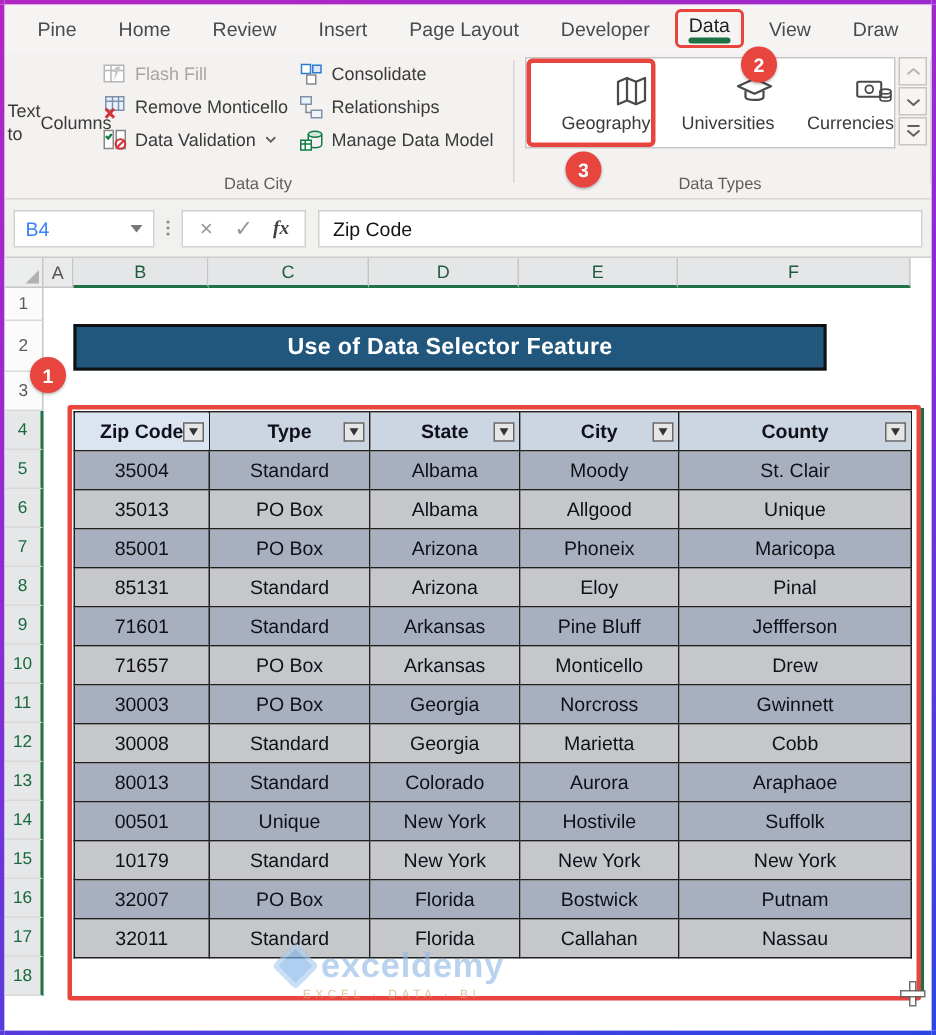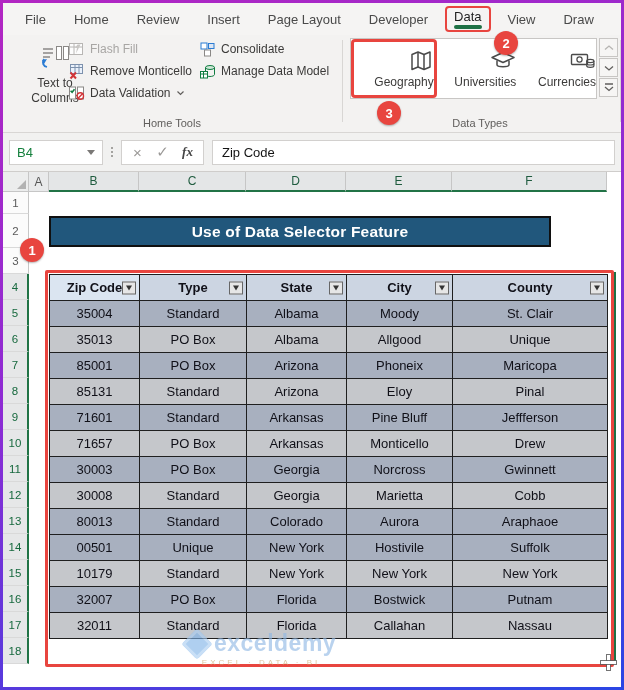--- a/index.html
+++ b/index.html
@@ -12,21 +12,21 @@
   
   .tabbar{height:32px;background:#f5f4f3;display:flex;align-items:center;padding-left:8px;
           font-size:13px;color:#4a4a4a;}
   .tab{padding:4px 14px;white-space:nowrap;}
   .tab.active{border:2.5px solid #e8453f;border-radius:4px;padding:1px 7px 1px;margin:0 3px;color:#1f1f1f;}
   .tab.active::after{content:"";display:block;height:3.5px;background:#1e7145;border-radius:2px;margin-top:1px;}
 
   
   .ribbon{position:relative;height:98px;background:#f3f2f1;border-bottom:1px solid #d8d6d4;
           font-size:12px;color:#3b3a39;}
-  .big-btn{position:absolute;left:22px;top:3px;width:60px;height:88px;display:flex;flex-direction:column;
+  .big-btn{position:absolute;left:2px;top:3px;width:60px;height:88px;display:flex;
            align-items:center;line-height:1.25;}
   .big-btn svg{margin:5px 0 3px;}
   .small-col{position:absolute;top:4px;display:flex;flex-direction:column;gap:2px;}
   .col1{left:65px;} .col2{left:196px;}
   .small-btn{display:flex;align-items:center;gap:5px;height:20px;white-space:nowrap;}
   .small-btn.disabled{color:#a8a6a4;}
   .group-label{position:absolute;bottom:3px;font-size:11px;color:#605e5c;text-align:center;}
   .lbl-tools{left:0;width:338px;} .lbl-types{left:344px;width:266px;}
   .vdiv{position:absolute;top:5px;height:82px;width:1px;background:#d8d6d4;}
   .vd1{left:339px;} .vd2{left:617px;}
@@ -36,21 +36,21 @@
            gap:1px;font-size:12px;color:#3b3a39;}
   .dt-item.highlighted{border:3px solid #e8453f;border-radius:4px;}
   .scrolls{position:absolute;left:596px;top:3px;width:19px;display:flex;flex-direction:column;gap:1px;}
   .scroll-btn{height:19px;border:1px solid #c8c6c4;background:#f6f5f4;display:flex;
               align-items:center;justify-content:center;}
 
   
   .formula-row{height:39px;background:#f1f1f0;border-bottom:1px solid #cfcdcb;display:flex;
                align-items:center;gap:8px;padding:0 6px;}
   .name-box{width:94px;height:25px;background:#fff;border:1px solid #d2d0ce;display:flex;
-            align-items:center;justify-content:space-between;padding:0 7px;font-size:13px;color:#15803d;}
+            align-items:center;justify-content:space-between;padding:0 7px;font-size:13px;color:#3b82f6;}
   .tri-down{width:0;height:0;border-left:4px solid transparent;border-right:4px solid transparent;
             border-top:5px solid #7a7876;}
   .dots{display:flex;flex-direction:column;gap:2px;}
   .dots i{width:2px;height:2px;background:#8a8886;border-radius:50%;}
   .fb-buttons{height:25px;background:#fff;border:1px solid #d2d0ce;display:flex;align-items:center;padding:0 3px;}
   .fb-btn{width:25px;text-align:center;color:#9b9997;font-size:15px;}
   .fx{font-family:Liberation Serif, serif;font-style:italic;color:#444;font-size:13px;font-weight:bold;}
   .formula-input{flex:1;height:25px;background:#fff;border:1px solid #d2d0ce;display:flex;
                  align-items:center;padding:0 9px;font-size:13px;color:#141414;}
 
@@ -107,21 +107,21 @@
                         box-shadow:0 0 0 1px rgba(90,90,90,.85);}
   .cursor-cross::after{content:"";position:absolute;left:0;top:6px;width:15px;height:3px;background:#fff;
                        box-shadow:0 0 0 1px rgba(90,90,90,.85);}
 </style>
 </head>
 <body>
 
 <div class="shot">
 
   <div class="tabbar">
-      <span class="tab">File</span>
+      <span class="tab">Pine</span>
       <span class="tab">Home</span>
       <span class="tab">Review</span>
       <span class="tab">Insert</span>
       <span class="tab">Page Layout</span>
       <span class="tab">Developer</span>
       <span class="tab active">Data</span>
       <span class="tab">View</span>
       <span class="tab">Draw</span>
     </div>
 
@@ -175,30 +175,38 @@
       <div class="small-btn">
         <svg width="17" height="17" viewBox="0 0 17 17">
           <rect x="2" y="2" width="6" height="6" fill="#fff" stroke="#2b7cd3"></rect>
           <rect x="9.5" y="2.5" width="5.5" height="5" fill="#dce6f4" stroke="#2b7cd3"></rect>
           <rect x="5.5" y="9" width="6" height="6" fill="#fff" stroke="#8a8886"></rect>
         </svg>
         <span>Consolidate</span>
       </div>
       <div class="small-btn">
         <svg width="17" height="17" viewBox="0 0 17 17">
+          <rect x="1.5" y="1.5" width="7" height="5" fill="#eef3fa" stroke="#7d91ad"></rect>
+          <rect x="8.5" y="10.5" width="7" height="5" fill="#eef3fa" stroke="#7d91ad"></rect>
+          <path d="M5 6.5v5.5h3.5" stroke="#8a8886" fill="none"></path>
+        </svg>
+        <span>Relationships</span>
+      </div>
+      <div class="small-btn">
+        <svg width="17" height="17" viewBox="0 0 17 17">
           <ellipse cx="11" cy="4.5" rx="4.5" ry="2" fill="#cfe8d8" stroke="#107c41"></ellipse>
           <path d="M6.5 4.5v7c0 1.1 2 2 4.5 2s4.5-.9 4.5-2v-7" fill="none" stroke="#107c41"></path>
           <rect x="1.5" y="8.5" width="7" height="6.5" fill="#fff" stroke="#107c41"></rect>
           <path d="M1.5 11h7M4.5 8.5v6.5" stroke="#107c41" fill="none"></path>
         </svg>
         <span>Manage Data Model</span>
       </div>
     </div>
 
-    <div class="group-label lbl-tools">Home Tools</div>
+    <div class="group-label lbl-tools">Data City</div>
     <div class="vdiv vd1"></div>
 
     <div class="gallery">
       <div class="dt-item highlighted">
         <svg width="26" height="26" viewBox="0 0 26 26">
           <path d="M4 6.5l6-2.5 6 2.5 6-2.5v15l-6 2.5-6-2.5-6 2.5z" fill="none" stroke="#4a4a4a" stroke-width="1.5" stroke-linejoin="round"></path>
           <path d="M10 4v15M16 6.5v15" stroke="#4a4a4a" stroke-width="1.5" fill="none"></path>
         </svg>
         <span>Geography</span>
       </div>

